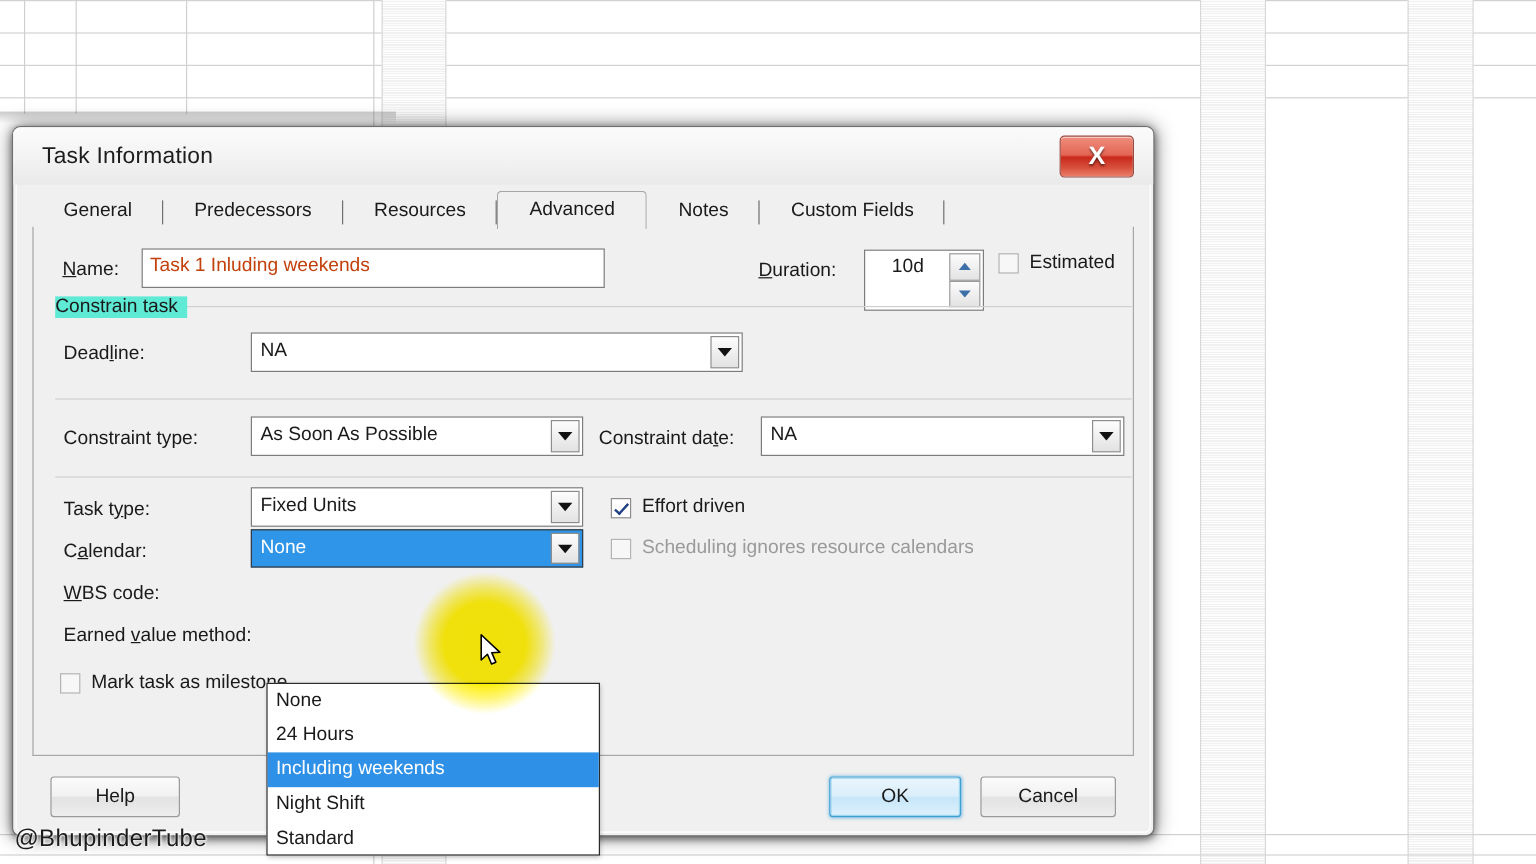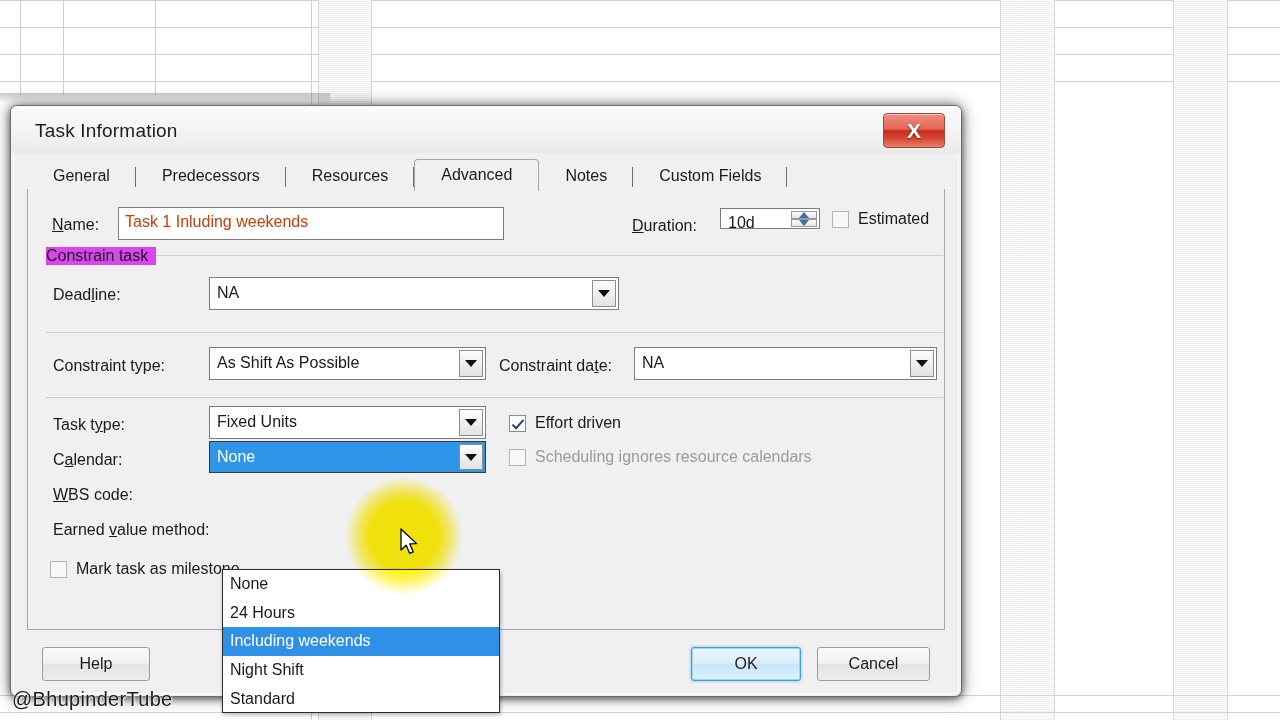--- a/index.html
+++ b/index.html
@@ -136,21 +136,21 @@
     box-sizing:border-box;position:relative;flex:none;
   }
   .chkbox.checked::after{
     content:"";position:absolute;left:5px;top:1px;width:4px;height:10px;
     border:solid #1f3f84;border-width:0 2.2px 2.2px 0;transform:rotate(42deg);
   }
   .chkbox.dim{border-color:#b3b3b3;background:#f7f7f7;}
   .chk span{font-size:16px;color:#1a1a1a;white-space:nowrap;}
   .chk.disabled span{color:#9a9a9a;}
 
-  .groupbox-label{position:absolute;font-size:16px;color:#1a1a1a;background:#d946ef;padding-right:8px;z-index:2;}
+  .groupbox-label{position:absolute;font-size:16px;color:#1a1a1a;background:#5eead4;padding-right:8px;z-index:2;}
   .rule{position:absolute;height:1px;background:#cfcfcf;}
 
   
   .droplist{
     position:absolute;left:211px;top:463px;width:278px;height:144px;
     background:#fff;border:1px solid #2b2b2b;box-sizing:border-box;z-index:40;
     box-shadow:1px 2px 4px rgba(0,0,0,.28);
   }
   .dropitem{
     height:28.6px;display:flex;align-items:center;padding-left:7px;
@@ -245,21 +245,21 @@
       </div>
     </div>
   </div>
 
   <div class="tabpage">
 
     <div class="lbl" style="left:24px;top:27px;"><u>N</u>ame:</div>
     <div class="txtfield" style="left:90px;top:18px;width:386px;height:33px;">Task 1 Inluding weekends</div>
 
     <div class="lbl" style="left:604px;top:28px;"><u>D</u>uration:</div>
-    <div class="spin" style="left:692px;top:19px;width:100px;height:21px;">
+    <div class="spin" style="left:692px;top:19px;width:100px;height:51px;text-align:center;">
       <span>10d</span>
       <div class="btns">
         <div class="up">
             <i></i>
           </div>
         <div class="dn">
             <i></i>
           </div>
       </div>
     </div>
@@ -276,21 +276,21 @@
       <span>NA</span>
       <div class="arrow">
           <i></i>
         </div>
     </div>
 
     <div class="rule" style="left:18px;top:143px;width:897px;"></div>
 
     <div class="lbl" style="left:25px;top:168px;">Constraint type:</div>
     <div class="combo" style="left:181px;top:158px;width:277px;height:33px;">
-      <span>As Shift As Possible</span>
+      <span>As Soon As Possible</span>
       <div class="arrow">
           <i></i>
         </div>
     </div>
     <div class="lbl" style="left:471px;top:168px;">Constraint da<u>t</u>e:</div>
     <div class="combo" style="left:606px;top:158px;width:303px;height:33px;">
       <span>NA</span>
       <div class="arrow">
           <i></i>
         </div>

